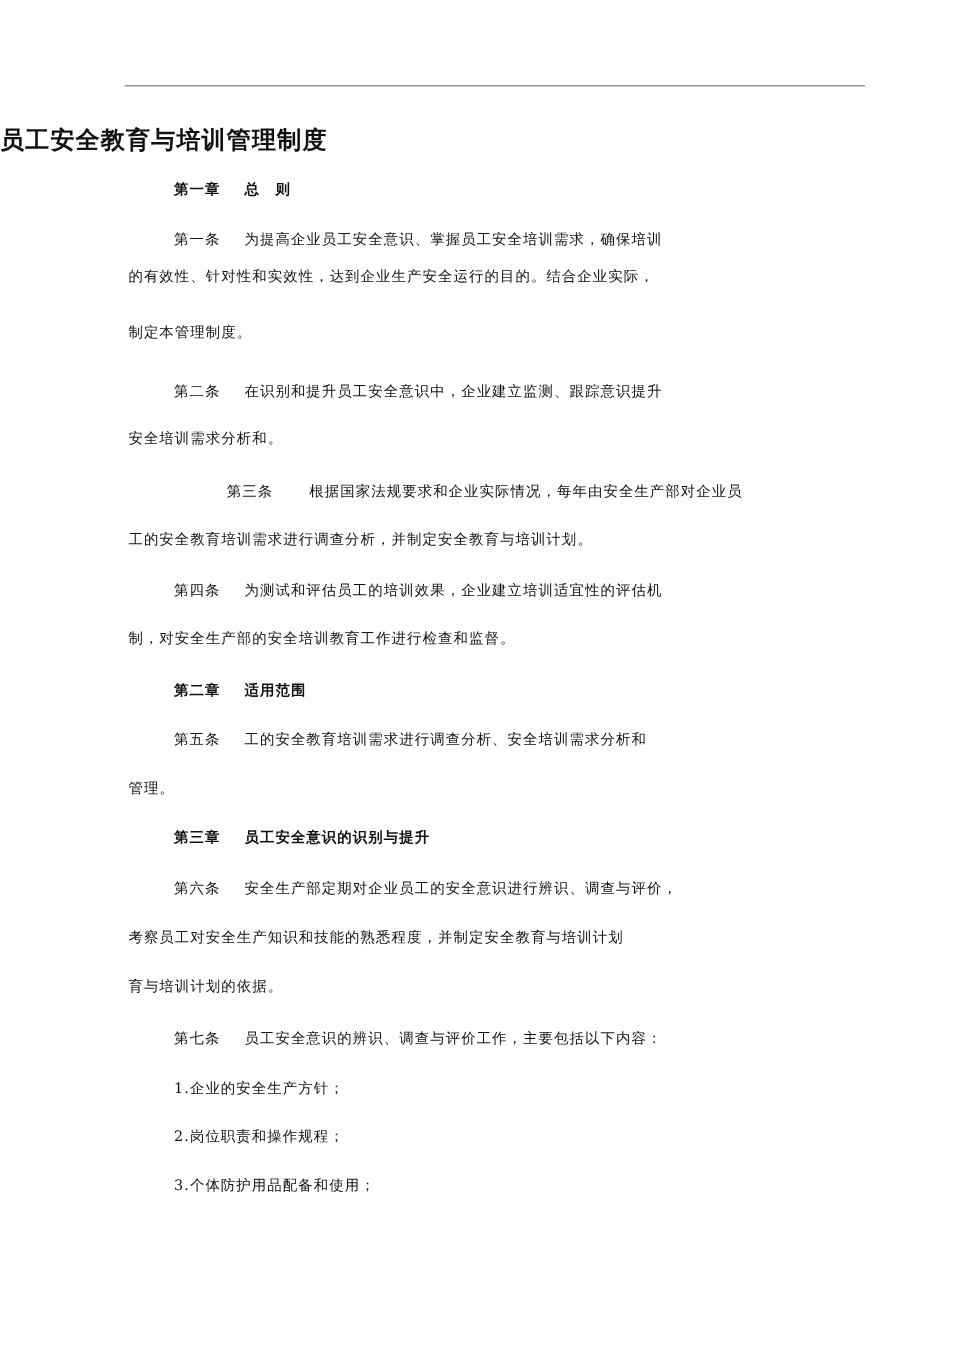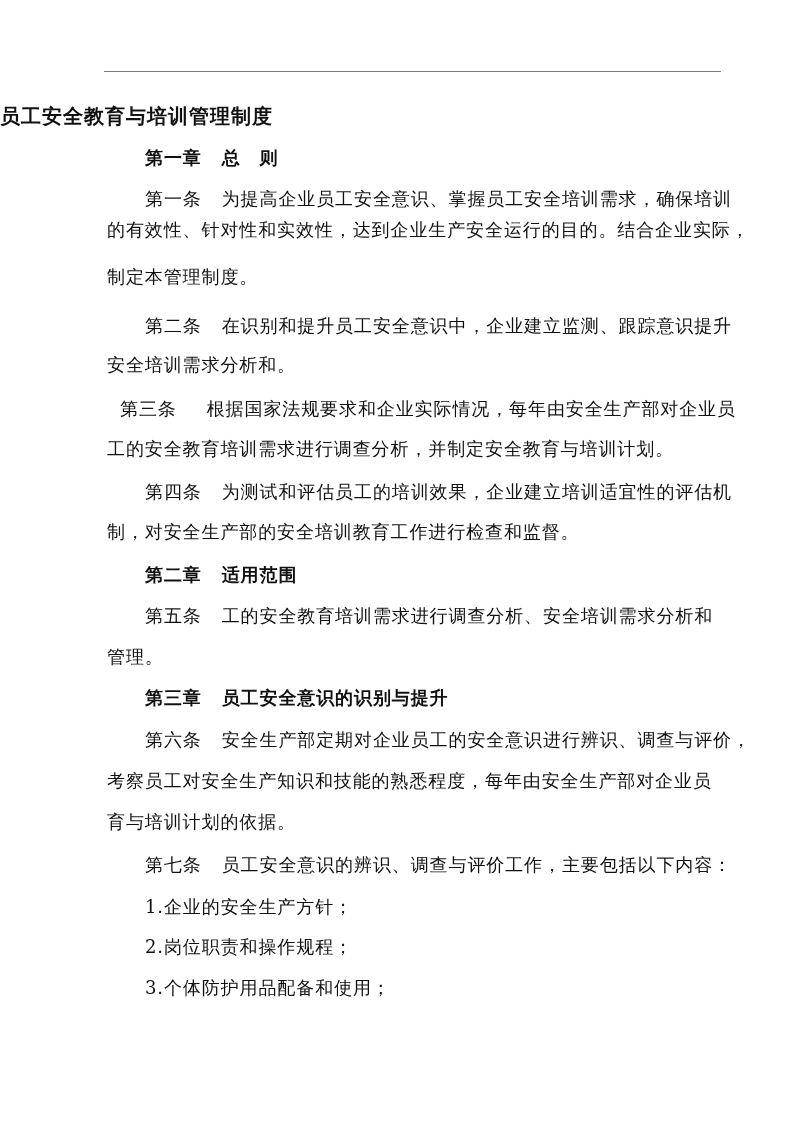--- a/index.html
+++ b/index.html
@@ -1,22 +1,22 @@
 <!DOCTYPE html>
 <html><head>
 <meta charset="utf-8">
 <style>
   html, body { margin: 0; padding: 0; background: #ffffff; }
   body { width: 794px; height: 1123px; position: relative; overflow: hidden;
          font-family: "DejaVu Serif", "Liberation Serif", serif; color: #111; }
   .rule { position: absolute; left: 104px; top: 71px; width: 617px; height: 1px; background: #7a7a7a; }
-  .ln { position: absolute; left: 107px; width: 614px; font-size: 18px; line-height: 24px;
+  .ln { position: absolute; left: 107px; width: 614px; font-size: 12px; line-height: 24px;
         white-space: nowrap; letter-spacing: 0.9px; }
   .ind { left: 145px; width: 576px; }
-  .ind2 { left: 120px; width: 600px; }
+  .ind2 { left: 104px; width: 600px; text-align: center; }
   .title { position: absolute; left: 0; width: 794px; top: 103px; text-align: left;
            font-size: 20px; font-weight: bold; letter-spacing: 1px; }
   .ch { font-weight: bold; }
   .gap { display: inline-block; width: 20px; }
   .gap2 { display: inline-block; width: 30px; }
 </style>
 </head>
 <body>
 
 <div class="rule"></div>
@@ -57,21 +57,21 @@
 </div>
 <div class="ln" style="top:645px">管理。</div>
 
 <div class="ln ind ch" style="top:686px">
   <span>第三章</span><span class="gap"></span><span>员工安全意识的识别与提升</span>
 </div>
 
 <div class="ln ind" style="top:728px">
   <span>第六条</span><span class="gap"></span><span>安全生产部定期对企业员工的安全意识进行辨识、调查与评价，</span>
 </div>
-<div class="ln" style="top:769px">考察员工对安全生产知识和技能的熟悉程度，每年由安全生产部对企业员</div>
+<div class="ln" style="top:769px">考察员工对安全生产知识和技能的熟悉程度，并制定安全教育与培训计划</div>
 <div class="ln" style="top:810px">育与培训计划的依据。</div>
 
 <div class="ln ind" style="top:853px">
   <span>第七条</span><span class="gap"></span><span>员工安全意识的辨识、调查与评价工作，主要包括以下内容：</span>
 </div>
 
 <div class="ln ind" style="top:895px">1.企业的安全生产方针；</div>
 <div class="ln ind" style="top:935px">2.岗位职责和操作规程；</div>
 <div class="ln ind" style="top:976px">3.个体防护用品配备和使用；</div>
 

